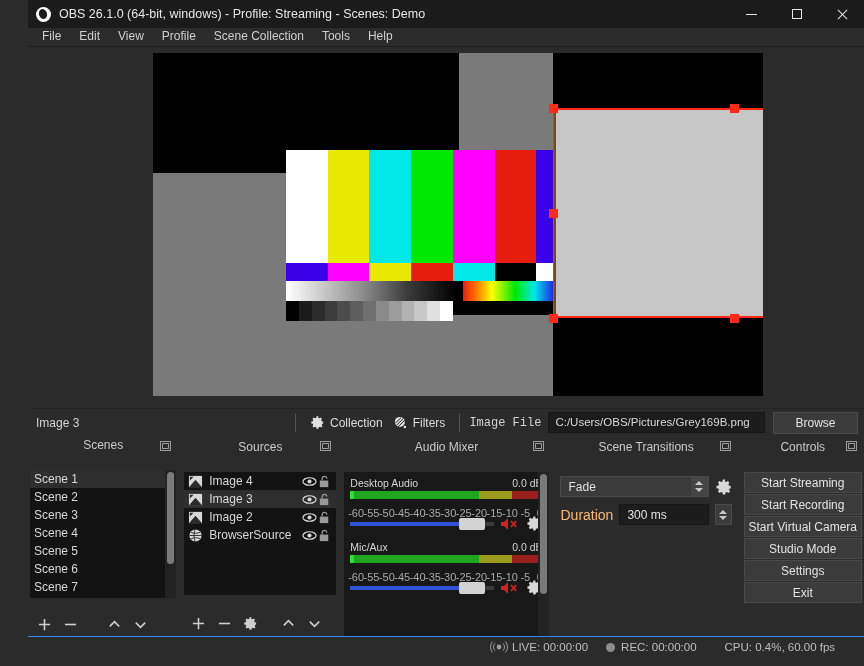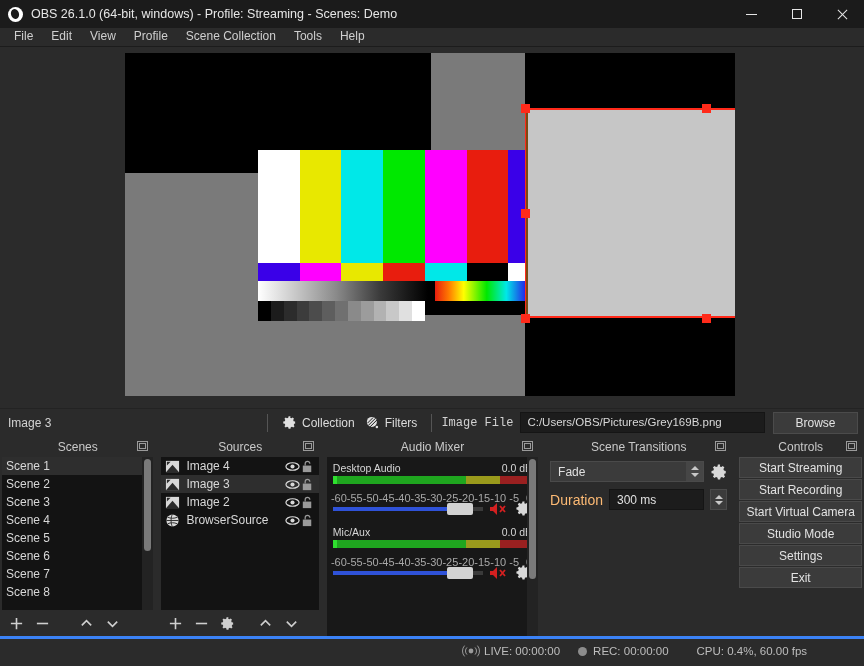--- a/index.html
+++ b/index.html
@@ -3,21 +3,21 @@
 <meta charset="utf-8">
 <style>
   * { box-sizing: border-box; margin: 0; padding: 0; }
   html, body {
     width: 864px; height: 666px;
     background: #1f1f1f;
     font-family: "Liberation Sans", sans-serif;
     overflow: hidden;
     -webkit-font-smoothing: antialiased;
   }
-  #app { position: relative; width: 864px; height: 666px; background: #2b2b2b; }
+  #app { position: relative; width: 864px; height: 666px; background: #2b2b2b; padding-left: 28px; }
 
   
   .titlebar {
     height: 28px; background: #1b1b1b; display: flex; align-items: center;
     padding-left: 8px; color: #e6e6e6; font-size: 12.5px;
   }
   .obs-logo { width: 15px; height: 15px; border-radius: 50%; background: #fff; position: relative; margin-right: 8px; flex: 0 0 auto; }
   .obs-logo::before {
     content: ""; position: absolute; left: 3px; top: 2.4px;
     width: 8px; height: 10px; border-radius: 50%; background: #1b1b1b;
@@ -98,21 +98,21 @@
     color: #d8d8d8; font-size: 11.5px; line-height: 19px; padding: 0 6px;
     white-space: nowrap; overflow: hidden;
   }
   .browse-btn {
     margin-left: 8px; width: 85px; height: 22px; background: #3b3b3b; border: 1px solid #4b4b4b;
     color: #e2e2e2; font-size: 12px; display: flex; align-items: center; justify-content: center;
   }
 
   
   .docks { display: flex; height: 200px; background: #2b2b2b; }
-  .dock { display: flex; flex-direction: column; background: #2b2b2b; }
+  .dock { display: flex; flex-direction: column; background: #2b2b2b; gap: 15px; }
   .dock-title {
     height: 21px; display: flex; align-items: center; justify-content: center;
     color: #c9c9c9; font-size: 12px; position: relative; background: #2b2b2b;
   }
   .float-ico {
     position: absolute; right: 7px; top: 5px; width: 11px; height: 10px;
     border: 1px solid #9a9a9a;
   }
   .float-ico::after {
     content: ""; position: absolute; left: 1px; top: 1px; width: 5px; height: 4px;
@@ -181,22 +181,22 @@
 
   
   .controls-body { flex: 1 1 auto; padding: 0 2px; display: flex; flex-direction: column; gap: 1px; }
   .ctrl-btn {
     height: 21px; background: #3b3b3b; border: 1px solid #4a4a4a;
     color: #e2e2e2; font-size: 12px; display: flex; align-items: center; justify-content: center;
   }
 
   
   .statusbar {
-    height: 21px; background: #2b2b2b; border-top: 3px solid #3b82f6;
-    display: flex; align-items: flex-end; color: #bdbdbd; font-size: 11.5px;
+    height: 21px; background: #2b2b2b; border-top: 1px solid #3b82f6;
+    display: flex; align-items: center; color: #bdbdbd; font-size: 11.5px;
   }
   .status-group { display: flex; align-items: center; gap: 6px; }
   .live-ico { width: 16px; height: 12px; position: relative; }
   .rec-dot { width: 9px; height: 9px; border-radius: 50%; background: #8c8c8c; }
 </style>
 </head>
 <body>
 
 <div id="app">
 

